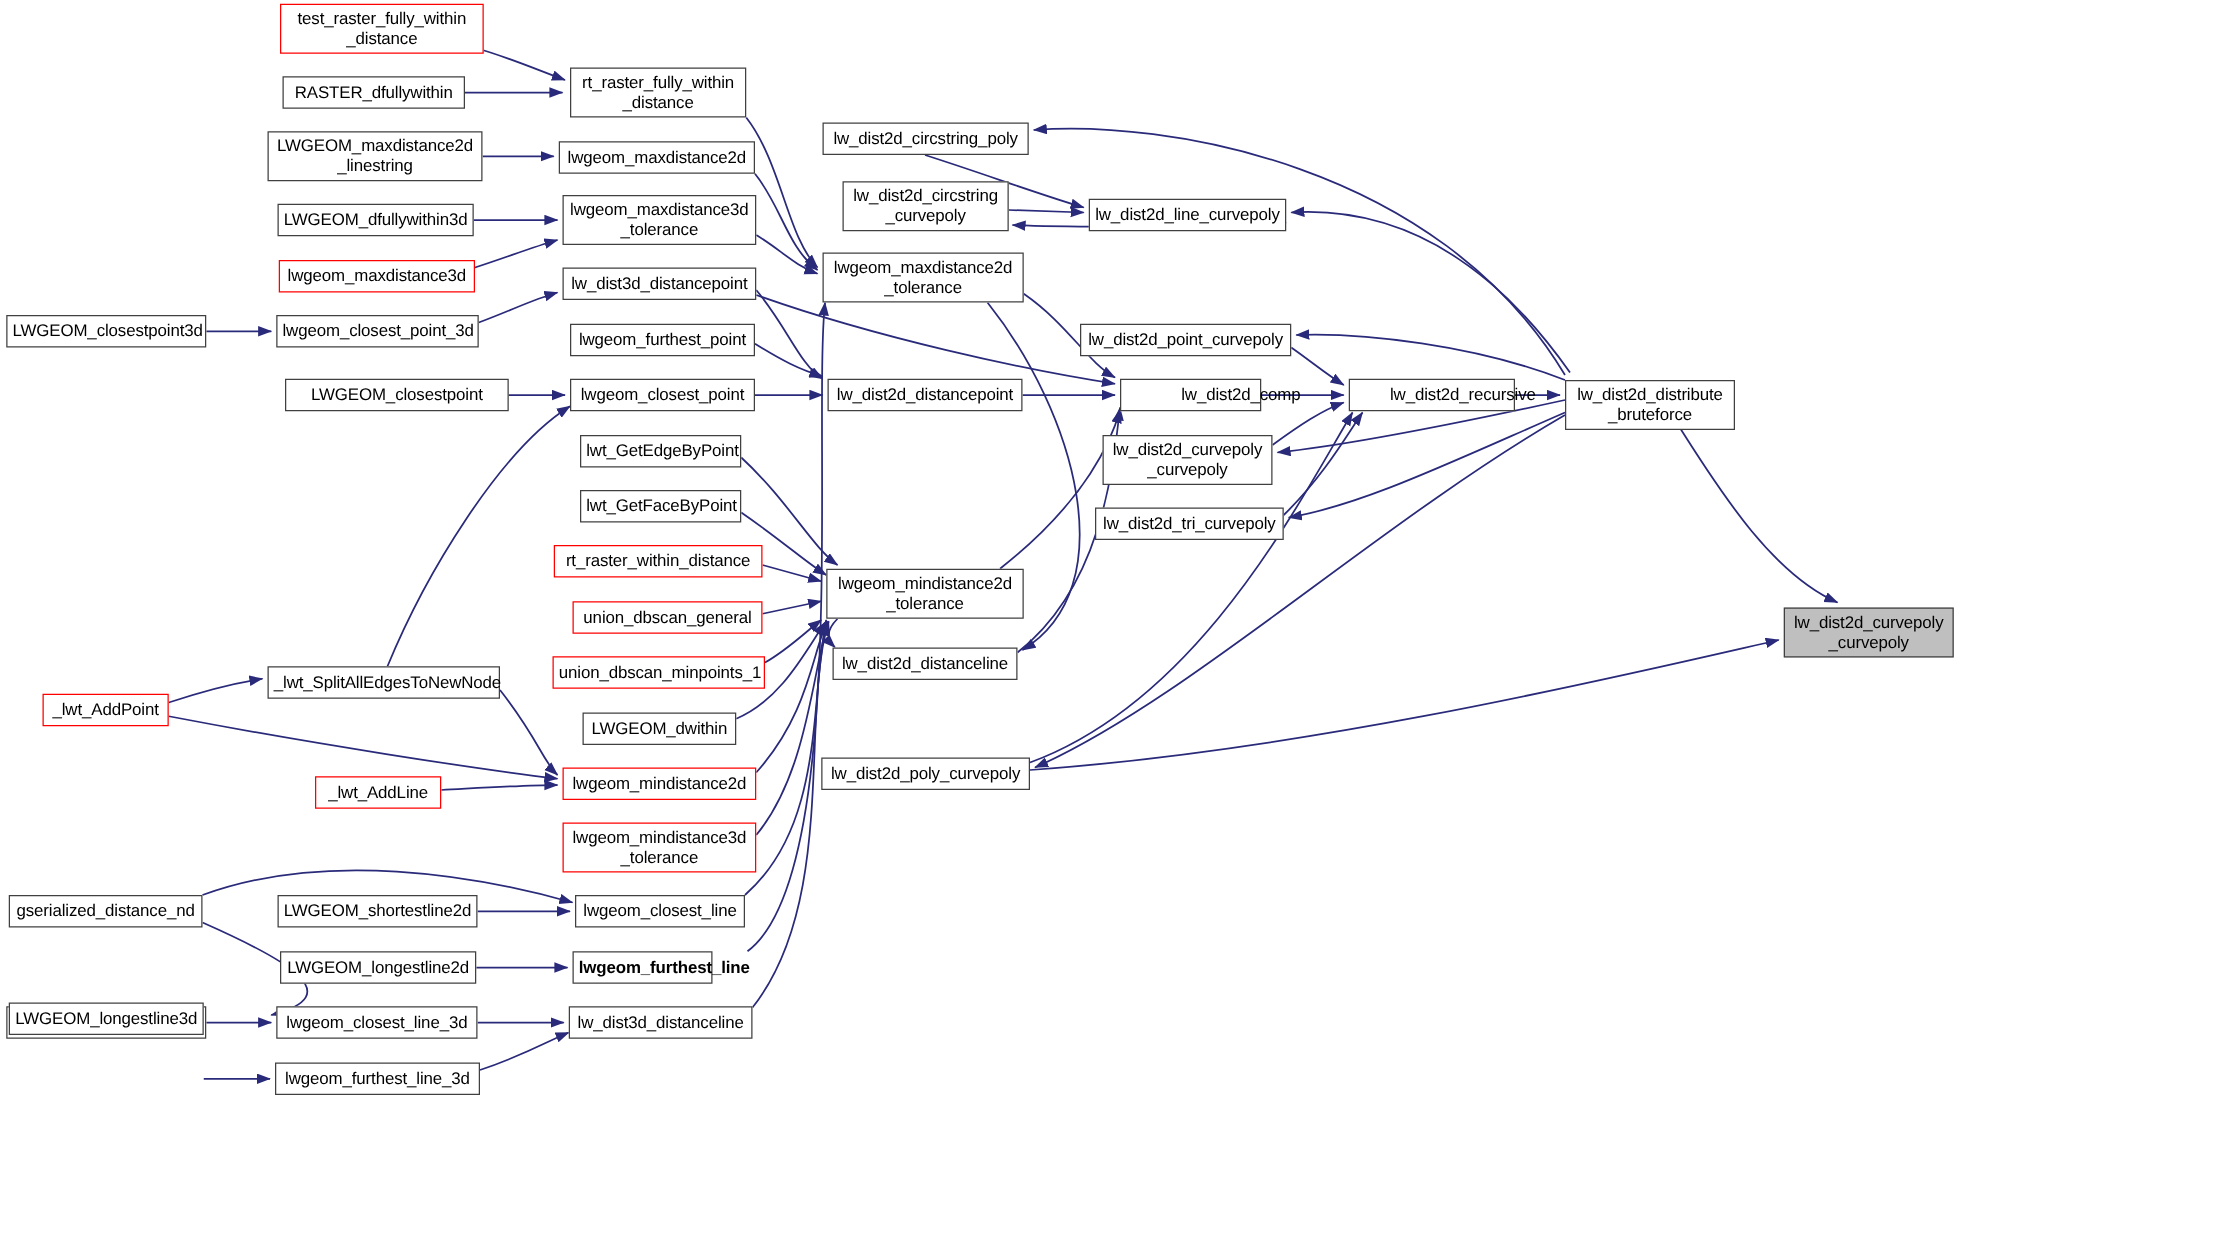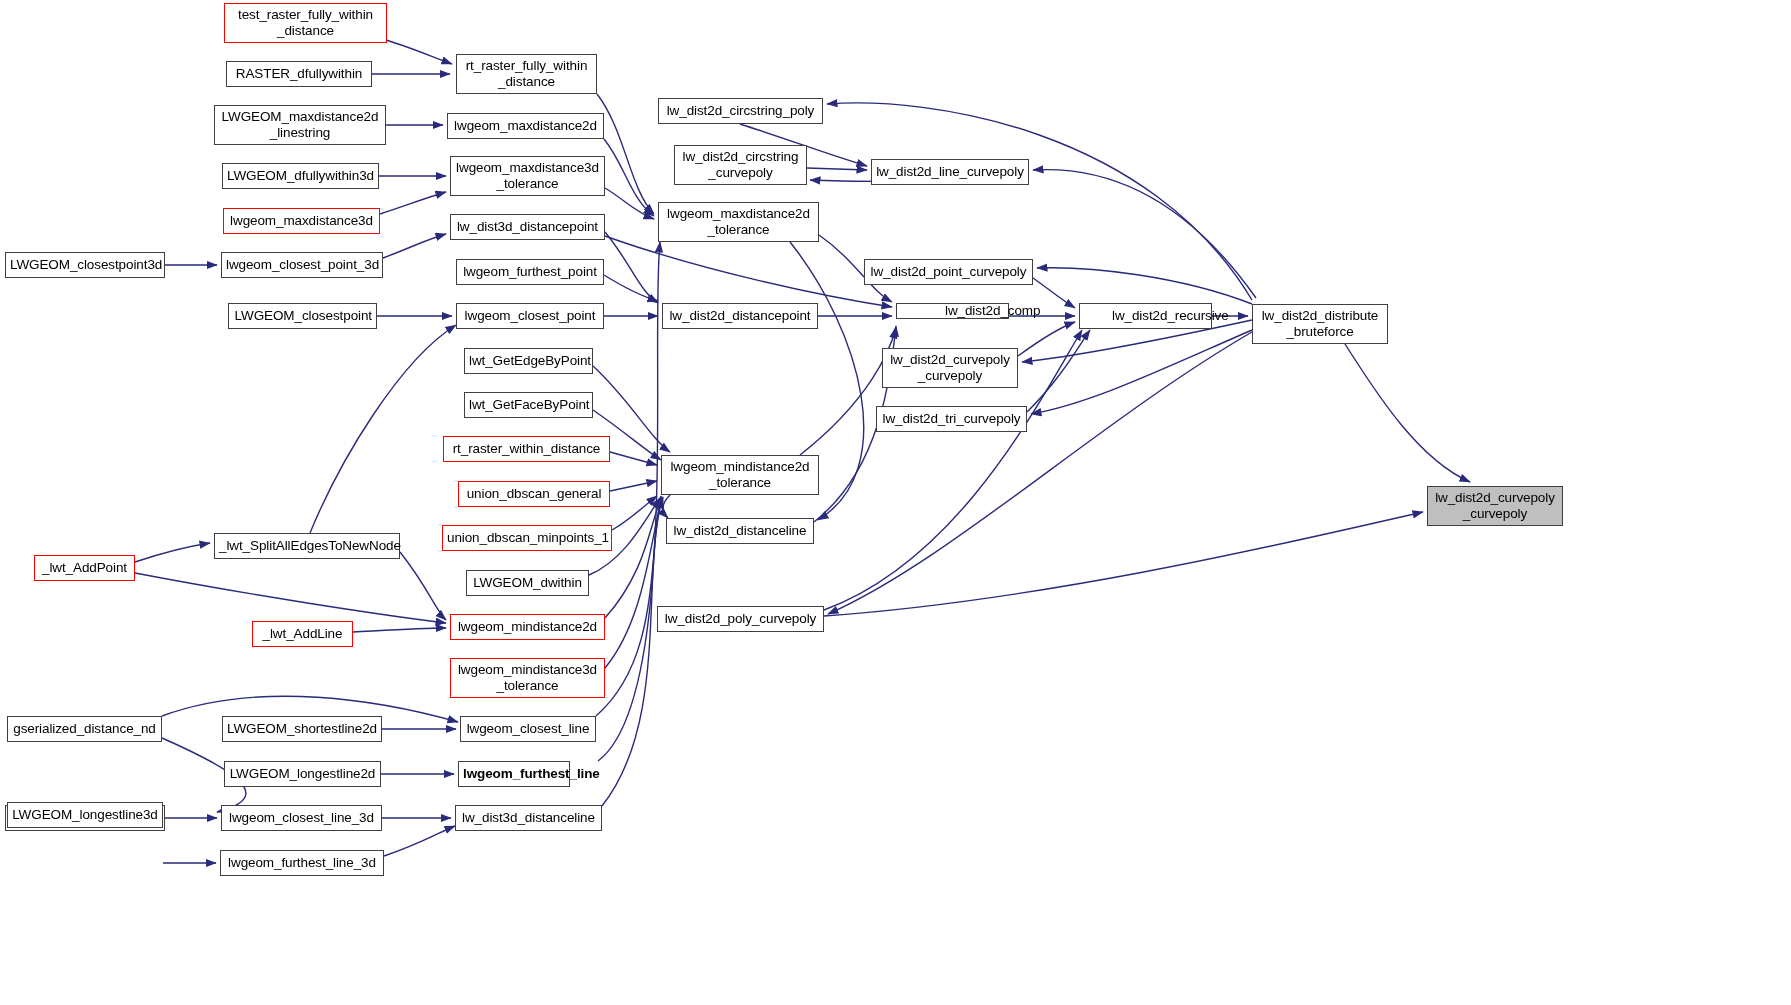--- a/index.html
+++ b/index.html
@@ -125,24 +125,24 @@
       <div class="node" style="left: 658px; top: 202px; width: 161px; height: 40px;"><span>lwgeom_maxdistance2d
 _tolerance</span></div>
       <div class="node" style="left: 658px; top: 98px; width: 165px; height: 26px;"><span>lw_dist2d_circstring_poly</span></div>
       <div class="node" style="left: 674px; top: 145px; width: 133px; height: 40px;"><span>lw_dist2d_circstring
 _curvepoly</span></div>
       <div class="node" style="left: 871px; top: 159px; width: 158px; height: 26px;"><span>lw_dist2d_line_curvepoly</span></div>
       <div class="node" style="left: 5px; top: 252px; width: 160px; height: 26px;"><span>LWGEOM_closestpoint3d</span></div>
       <div class="node" style="left: 221px; top: 252px; width: 162px; height: 26px;"><span>lwgeom_closest_point_3d</span></div>
       <div class="node" style="left: 456px; top: 259px; width: 148px; height: 26px;"><span>lwgeom_furthest_point</span></div>
       <div class="node" style="left: 864px; top: 259px; width: 169px; height: 26px;"><span>lw_dist2d_point_curvepoly</span></div>
-      <div class="node" style="left: 228px; top: 303px; width: 149px; height: 26px; text-align: right;"><span>LWGEOM_closestpoint</span></div>
+      <div class="node" style="left: 228px; top: 303px; width: 179px; height: 26px;"><span>LWGEOM_closestpoint</span></div>
       <div class="node" style="left: 456px; top: 303px; width: 148px; height: 26px;"><span>lwgeom_closest_point</span></div>
       <div class="node" style="left: 662px; top: 303px; width: 156px; height: 26px;"><span>lw_dist2d_distancepoint</span></div>
-      <div class="node" style="left: 896px; top: 303px; width: 113px; height: 16px; padding-left: 48px;"><span>lw_dist2d_comp</span></div>
+      <div class="node" style="left: 896px; top: 303px; width: 113px; height: 26px; padding-left: 48px;"><span>lw_dist2d_comp</span></div>
       <div class="node" style="left: 1079px; top: 303px; width: 133px; height: 26px; padding-left: 32px;"><span>lw_dist2d_recursive</span></div>
       <div class="node" style="left: 1252px; top: 304px; width: 136px; height: 40px;"><span>lw_dist2d_distribute
 _bruteforce</span></div>
       <div class="node" style="left: 882px; top: 348px; width: 136px; height: 40px;"><span>lw_dist2d_curvepoly
 _curvepoly</span></div>
       <div class="node" style="left: 876px; top: 406px; width: 151px; height: 26px;"><span>lw_dist2d_tri_curvepoly</span></div>
       <div class="node" style="left: 464px; top: 348px; width: 129px; height: 26px;"><span>lwt_GetEdgeByPoint</span></div>
       <div class="node" style="left: 464px; top: 392px; width: 129px; height: 26px;"><span>lwt_GetFaceByPoint</span></div>
       <div class="node red" style="left: 443px; top: 436px; width: 167px; height: 26px; justify-content: flex-end;"><span>rt_raster_within_distance</span></div>
       <div class="node red" style="left: 458px; top: 481px; width: 152px; height: 26px;"><span>union_dbscan_general</span></div>

